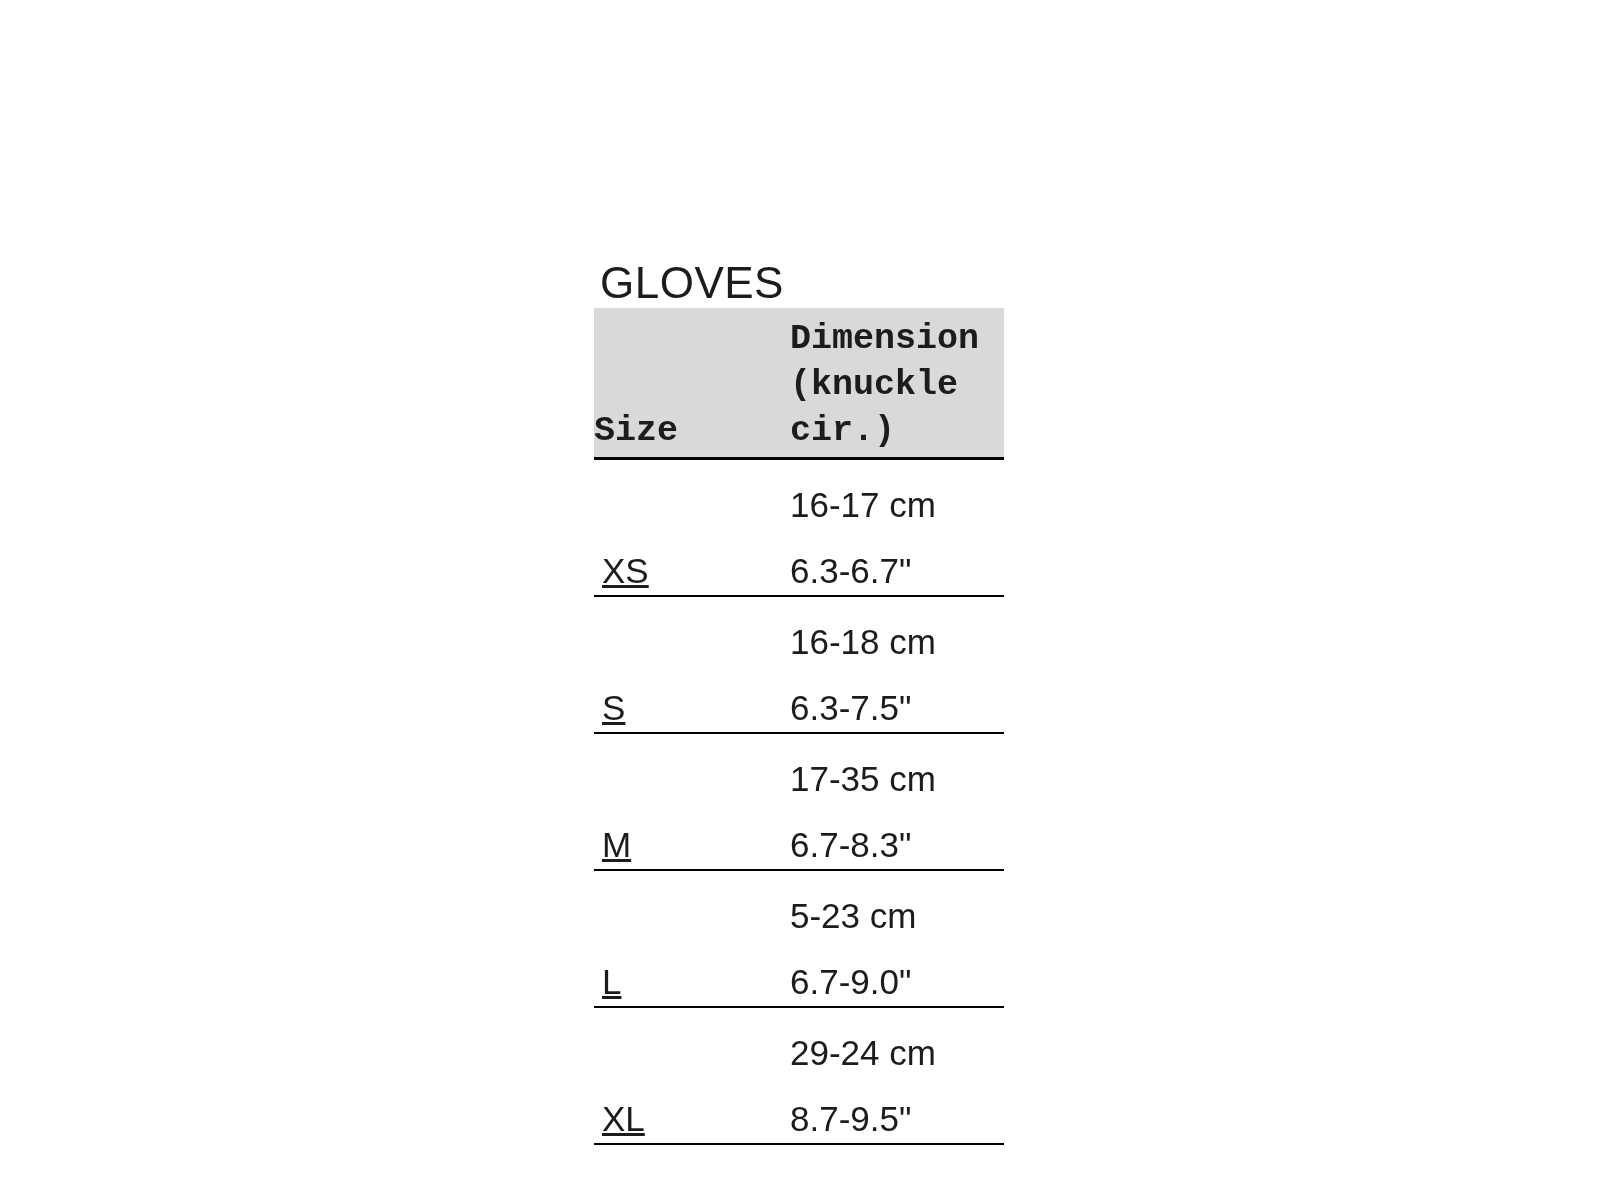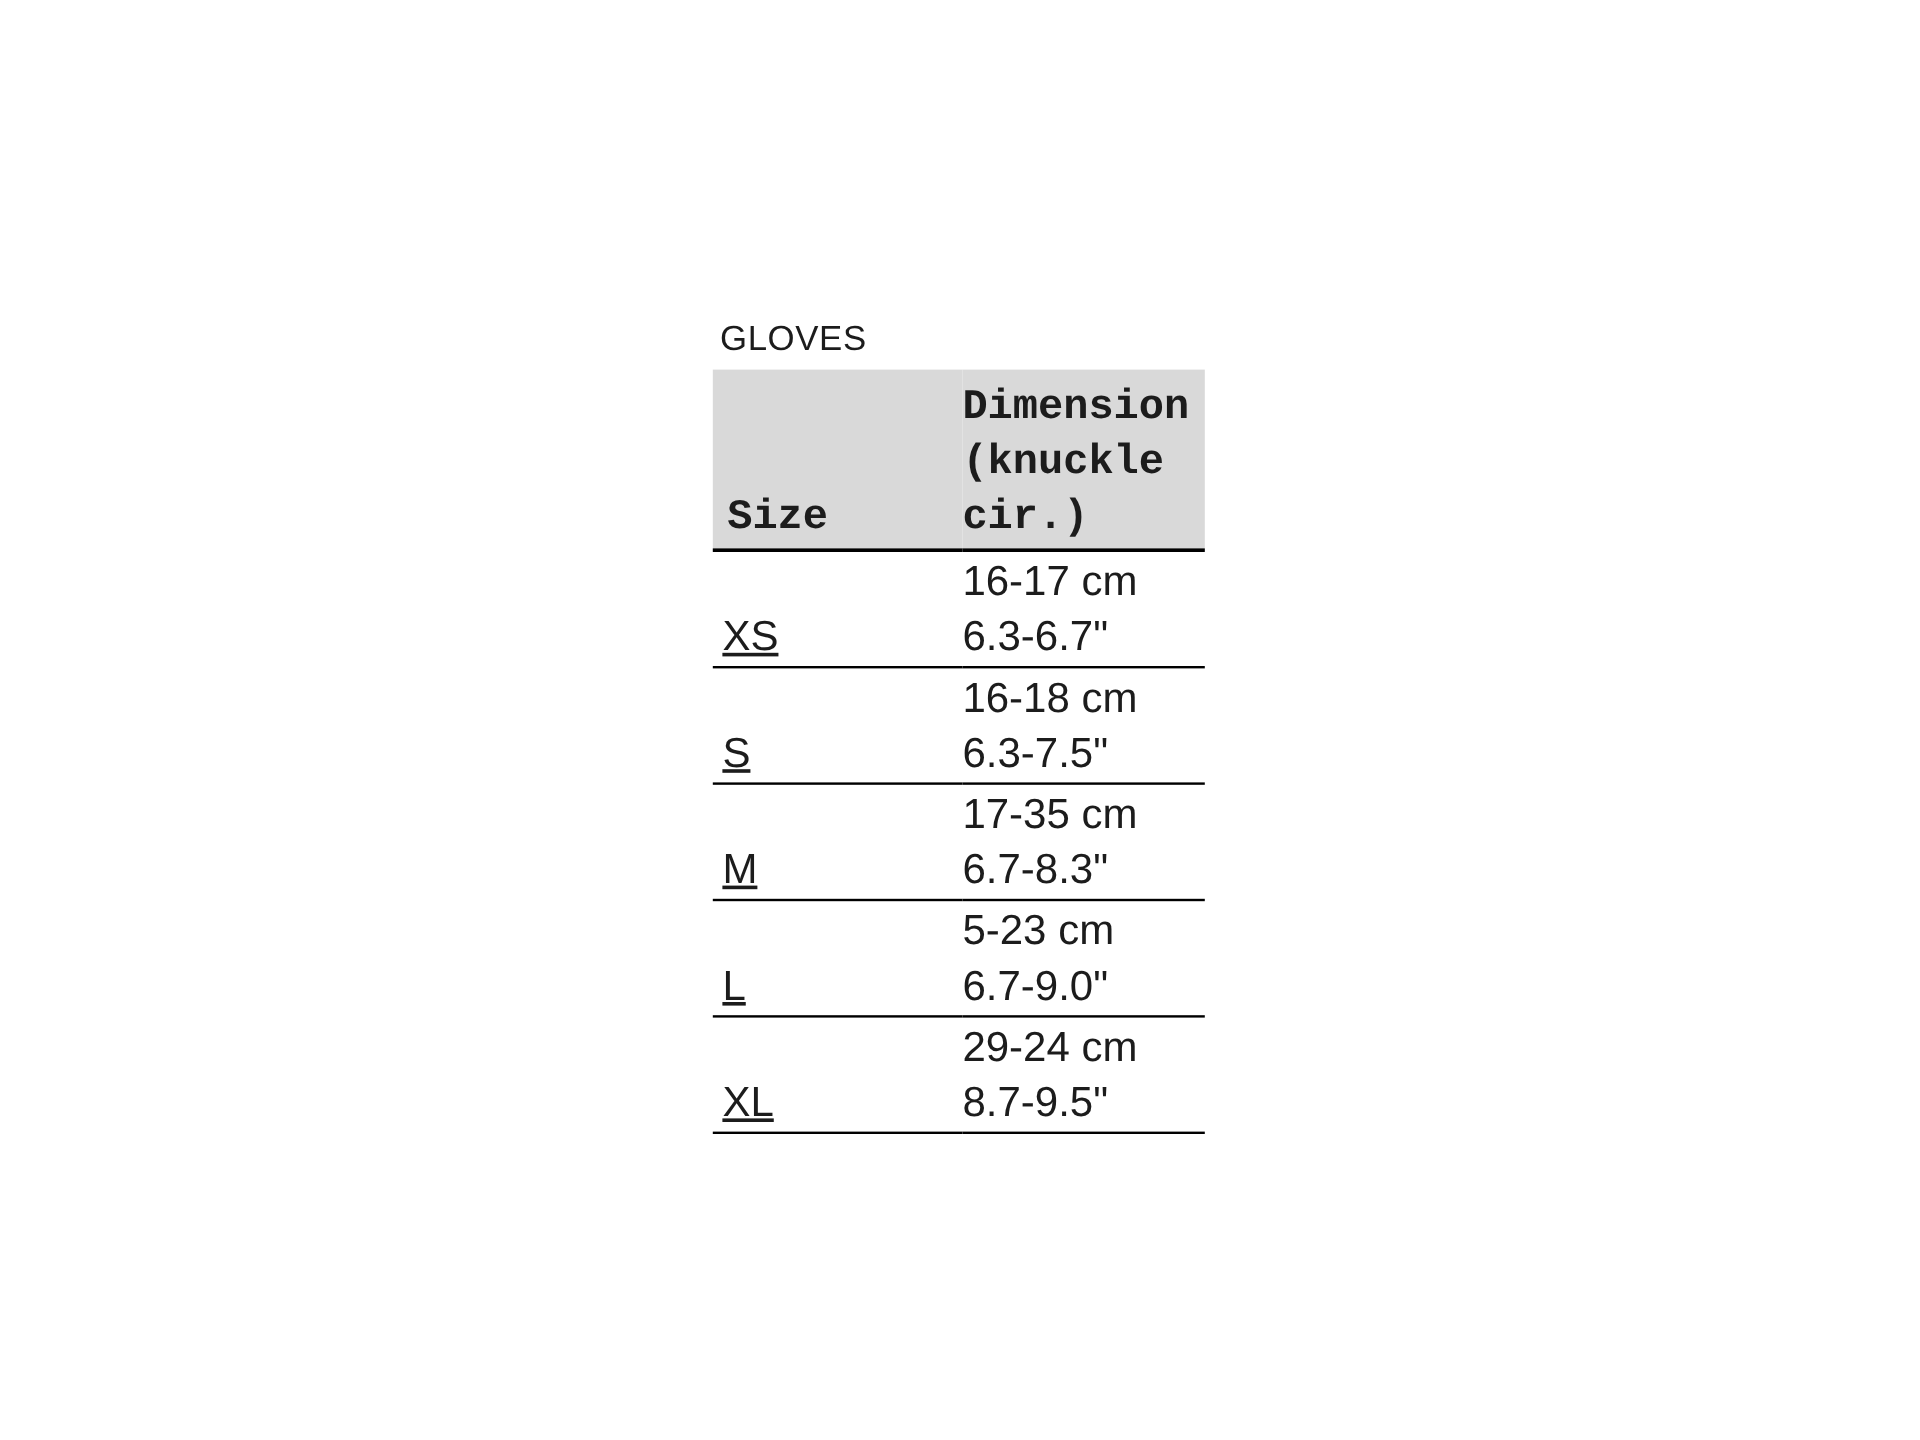--- a/index.html
+++ b/index.html
@@ -15,21 +15,21 @@
     color: #1c1c1c;
     overflow: hidden;
   }
   .sheet {
     position: absolute;
     left: 594px;
     top: 260px;
     width: 410px;
   }
   .chart-title {
-    font-size: 29px;
+    font-size: 44px;
     line-height: 46px;
     font-weight: 400;
     letter-spacing: 0.5px;
     padding-left: 6px;
     margin-bottom: 2px;
     color: #1c1c1c;
   }
   table.size-table {
     border-collapse: collapse;
     width: 100%;
@@ -44,39 +44,40 @@
   th {
     text-align: left;
     font-weight: 700;
     vertical-align: bottom;
     padding: 8px 0 3px 0;
     border-bottom: 3px solid #000000;
     font-family: Liberation Mono, monospace;
   }
   th.col-size {
     width: 196px;
-    padding-left: 12px;
+    padding-left: 0;
   }
   th.col-dim {
     padding-right: 4px;
   }
   th .hline {
     display: block;
   }
   td {
     vertical-align: bottom;
     padding: 2px 0 1px 0;
     border-bottom: 2px solid #000000;
   }
   td.size-cell {
     padding-left: 8px;
     text-decoration: underline;
   }
   td.dim-cell span {
     display: block;
+    margin-top: 20px;
   }
 </style>
 </head>
 <body>
 
 <div class="sheet">
 
   <div class="chart-title">GLOVES</div>
 
   <table class="size-table">

